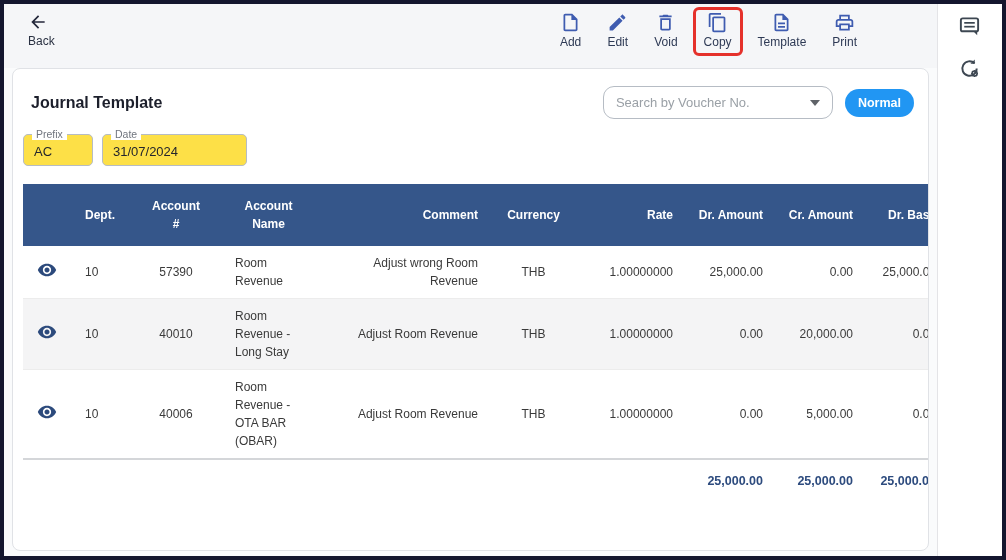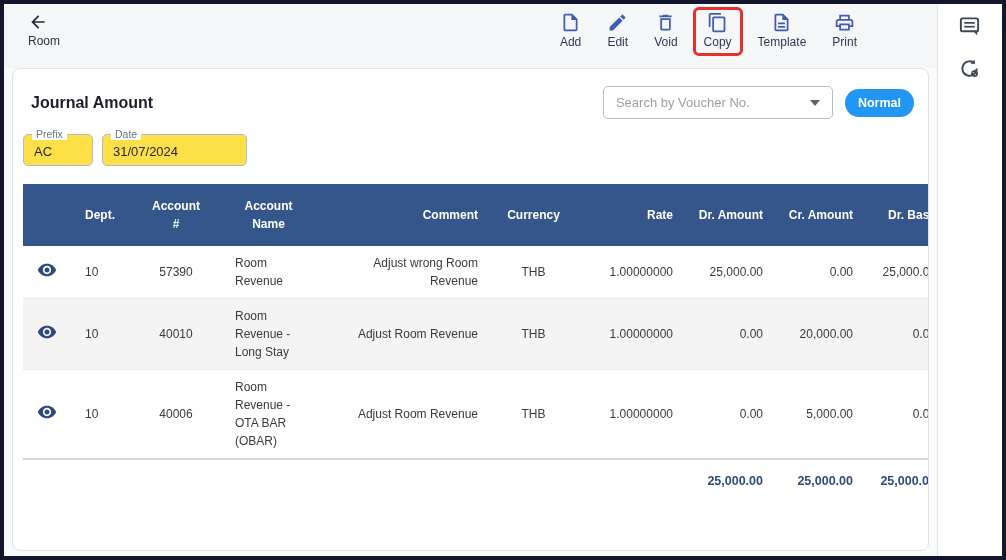--- a/index.html
+++ b/index.html
@@ -31,21 +31,21 @@
   .sp-comment { top:11px; }
   .sp-sync { top:53px; }
 
   
   .card { position:absolute; left:8px; top:64px; width:917px; height:483px; background:#ffffff;
           border:1px solid #e0e2e6; border-radius:8px; overflow:hidden; }
 
   .card-header { display:flex; align-items:center; padding:17px 14px 8px 18px; }
   .page-title { font-size:16px; font-weight:700; color:#1c1f2b; }
   .search-select { margin-left:auto; width:230px; height:33px; border:1px solid #b6bcc4;
-                   border-radius:5px; display:flex; align-items:center; background:#fff; cursor:pointer; }
+                   border-radius:11px; display:flex; align-items:center; background:#fff; cursor:pointer; }
   .search-placeholder { font-size:13px; color:#9aa0a6; padding-left:12px; flex:1;
                         white-space:nowrap; overflow:hidden; }
   .caret { width:0; height:0; border-left:5px solid transparent; border-right:5px solid transparent;
            border-top:6px solid #5f6368; margin-right:12px; }
   .status-pill { margin-left:12px; height:28px; min-width:58px; padding:0 13px; border:none;
                  border-radius:14px; background:#2196f3; color:#fff; font-size:12.5px;
                  font-weight:700; display:flex; align-items:center; justify-content:center;
                  cursor:pointer; font-family:inherit; }
 
   
@@ -86,21 +86,21 @@
 </head>
 <body>
 
 <div class="frame">
 
   <div class="topbar">
     <div class="back">
       <svg viewBox="0 0 24 24">
         <path d="M20 11H7.83l5.59-5.59L12 4l-8 8 8 8 1.41-1.41L7.83 13H20v-2z" fill="#23273a"></path>
       </svg>
-      <span class="back-label">Room</span>
+      <span class="back-label">Back</span>
     </div>
 
     <div class="toolbar">
       <div class="tb-item">
         <svg viewBox="0 0 24 24">
           <path d="M14 2H6c-1.1 0-2 .9-2 2v16c0 1.1.9 2 2 2h12c1.1 0 2-.9 2-2V8l-6-6zm4 18H6V4h7v5h5v11z" fill="#3f5cb0"></path>
         </svg>
         <span class="tb-label">Add</span>
       </div>
       <div class="tb-item">
@@ -162,21 +162,21 @@
             <line x1="15.8" y1="18.8" x2="14.8" y2="19.8"></line>
           </g>
         </g>
       </svg>
     </div>
   </div>
 
   <div class="card">
 
     <div class="card-header">
-      <span class="page-title">Journal Amount</span>
+      <span class="page-title">Journal Template</span>
       <div class="search-select">
         <span class="search-placeholder">Search by Voucher No.</span>
         <span class="caret"></span>
       </div>
       <button class="status-pill">Normal</button>
     </div>
 
     <div class="form-row">
       <div class="field f-prefix">
         <span class="field-label">Prefix</span>

